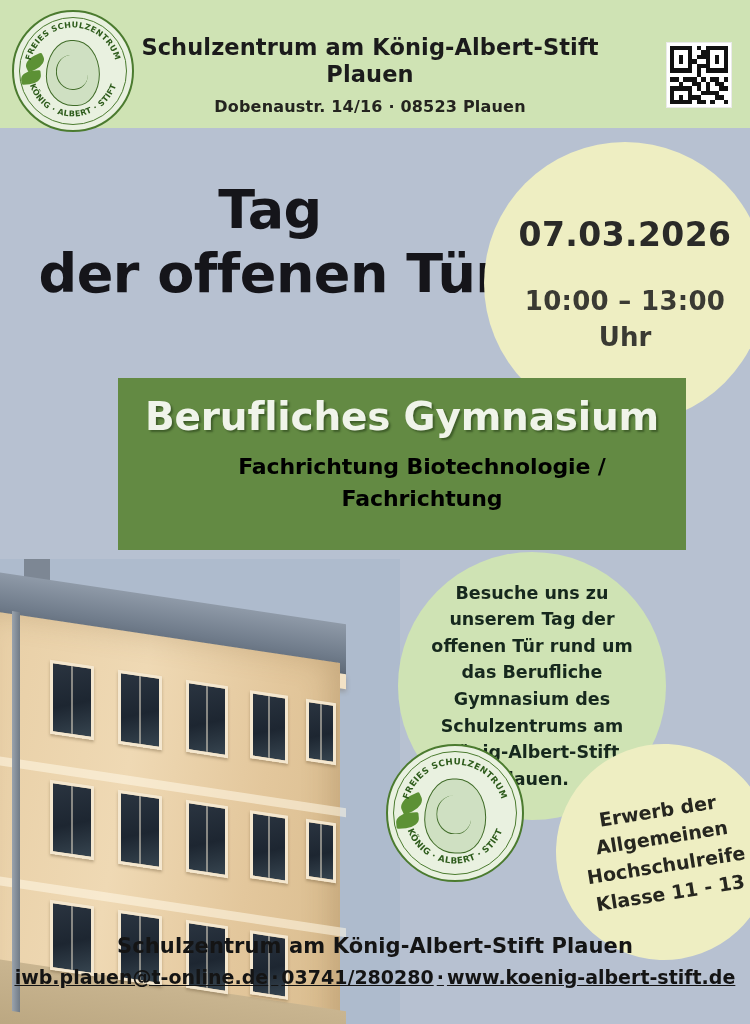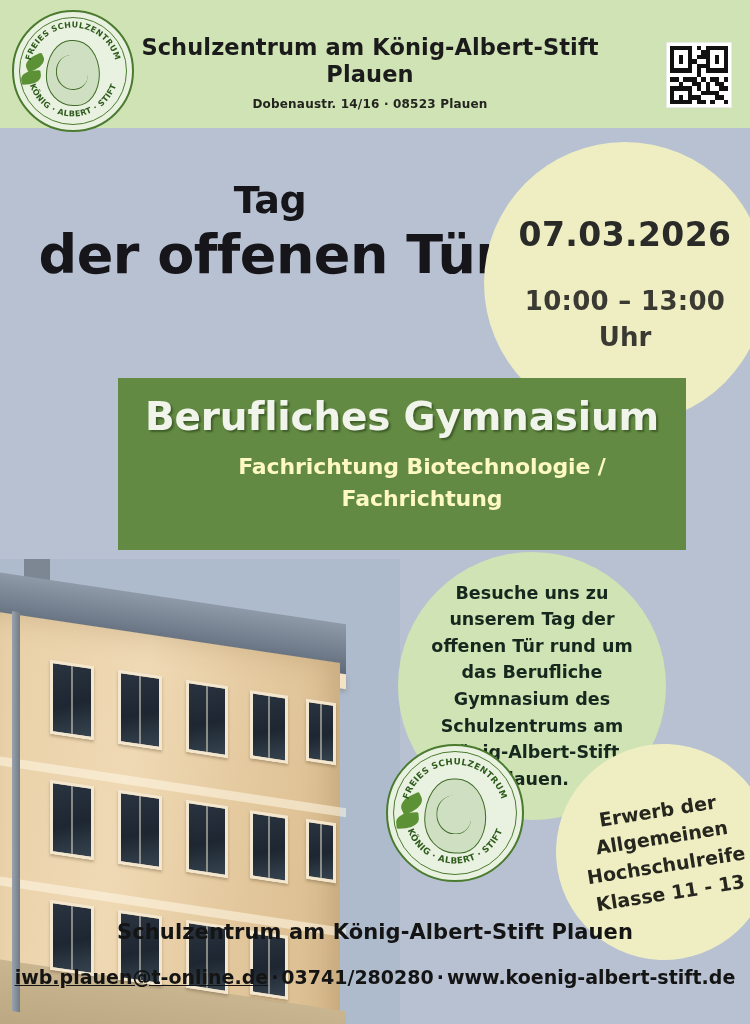--- a/index.html
+++ b/index.html
@@ -27,21 +27,21 @@
   .header-text {
     position: absolute; left: 120px; top: 34px;
     width: 500px; text-align: center;
   }
   .header-title {
     font-size: 22.5px; font-weight: bold; color: #1b1b1b;
     letter-spacing: 0.1px; line-height: 1.2;
   }
   .header-sub {
     margin-top: 9px;
-    font-size: 12px; font-weight: bold; color: #24241f;
+    font-size: 16px; font-weight: bold; color: #24241f;
     letter-spacing: 0.2px;
   }
 
   
   .seal {
     position: relative;
     border-radius: 50%;
     background: #e9f1e0;
     border: 2px solid #4b7b2f;
     overflow: hidden;
@@ -107,21 +107,21 @@
   }
   .qr-grid i { background: transparent; }
   .qr-grid i.on { background: #111; }
 
   
   .hero {
     position: absolute; left: 0; top: 178px;
     width: 540px; text-align: center;
   }
   .hero .l1 {
-    font-size: 38px; font-weight: bold; color: #15151a;
+    font-size: 54px; font-weight: bold; color: #15151a;
     letter-spacing: -0.5px; line-height: 1.18;
   }
   .hero .l2 {
     font-size: 54px; font-weight: bold; color: #15151a;
     letter-spacing: -0.5px; line-height: 1.18;
   }
 
   
   .date-circle {
     position: absolute; right: -16px; top: 142px;
@@ -156,21 +156,21 @@
     text-align: center;
   }
   .panel .p-title {
     font-size: 39px; font-weight: bold; color: #f0f4ea;
     letter-spacing: -0.2px;
     text-shadow: 2px 2px 2px rgba(20,40,10,0.45);
     line-height: 1.3;
   }
   .panel .p-sub {
     margin-top: 8px;
-    font-size: 22px; font-weight: bold; color: #fef9c3;
+    font-size: 22px; font-weight: bold; color: #000000;
     line-height: 1.45; letter-spacing: -0.1px; margin-left: 40px;
   }
 
   
   .invite-circle {
     position: absolute; left: 398px; top: 552px;
     width: 268px; height: 268px;
     border-radius: 50%;
     background: #cfe3b4;
     display: flex; align-items: center; justify-content: center;
@@ -278,23 +278,24 @@
   
   .footer {
     position: absolute; left: 0; bottom: 36px;
     width: 750px; text-align: center;
   }
   .footer .f1 {
     font-size: 21px; font-weight: bold; color: #141414;
     letter-spacing: 0.1px;
   }
   .footer .f2 {
-    margin-top: 22px;
+    margin-top: 8px;
     font-size: 19px; font-weight: bold; color: #141414;
     letter-spacing: 0px;
+    text-decoration: underline;
   }
   .footer .f2 a {
     color: #141414; text-decoration: underline;
   }
   .footer .sep { padding: 0 3px; }
 </style>
 </head>
 <body>
 
 <div class="poster">

